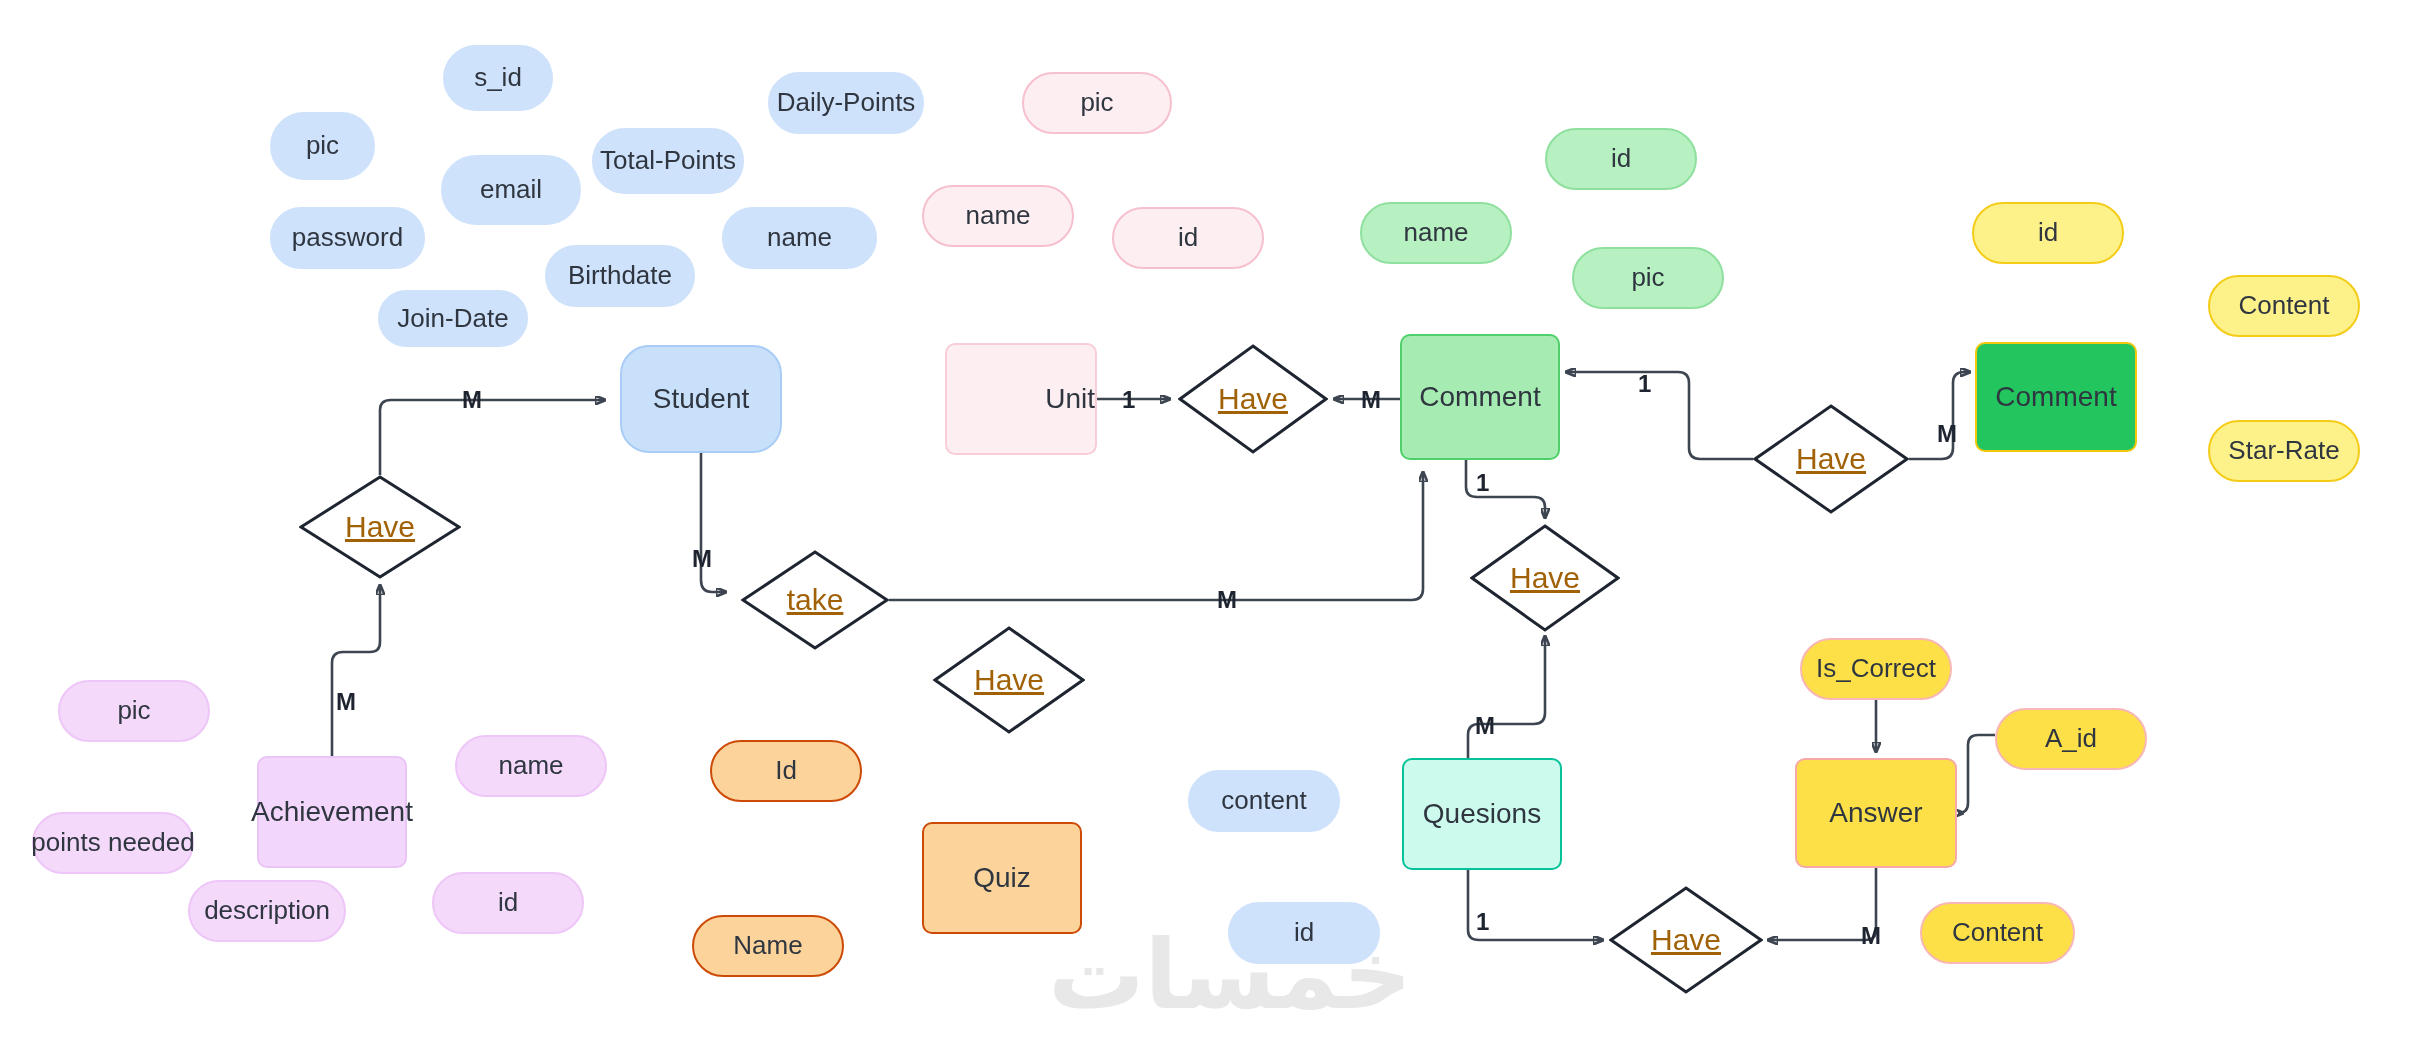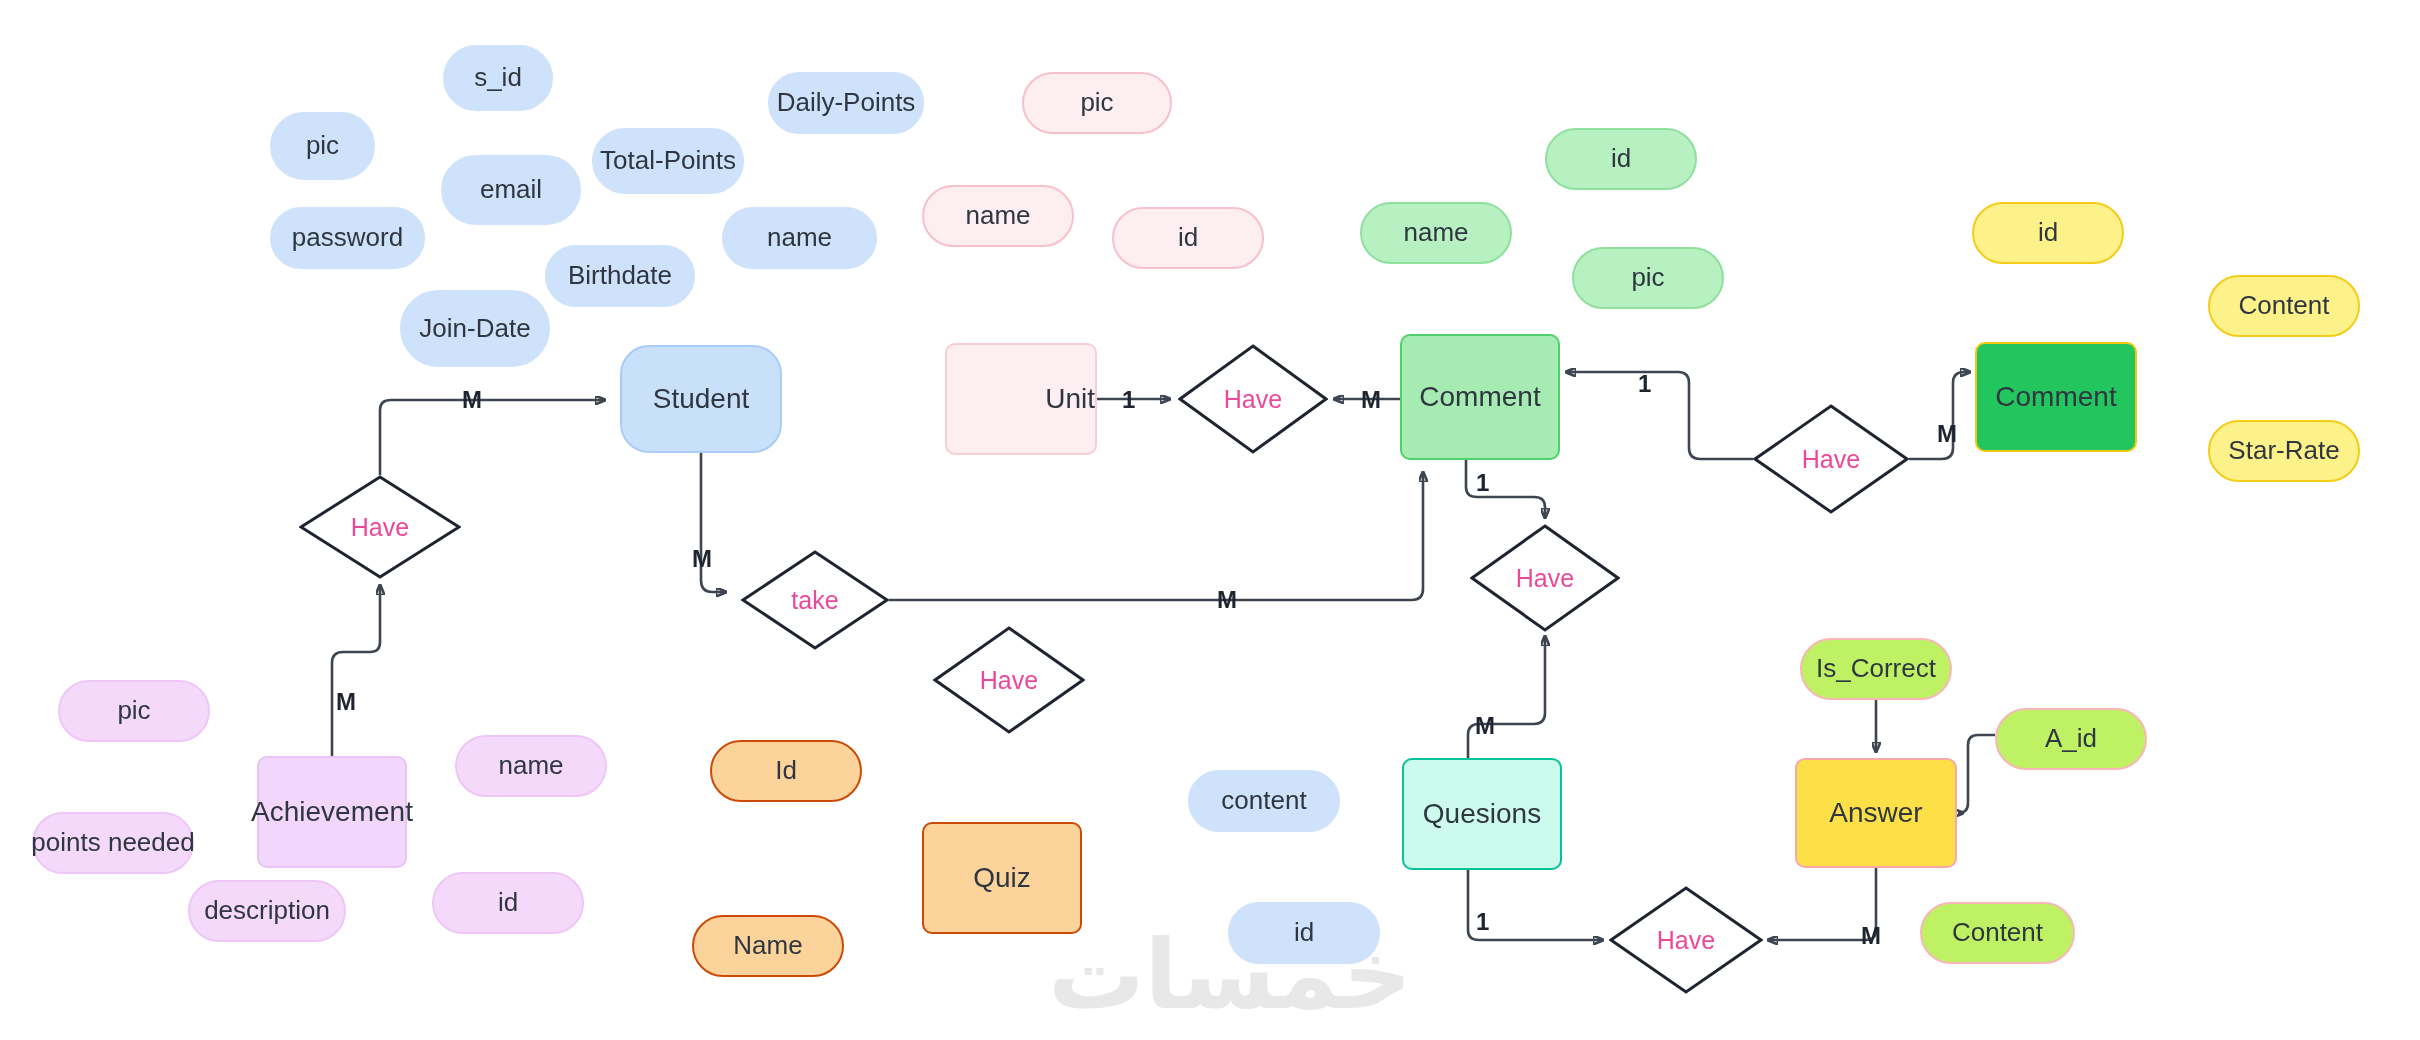--- a/index.html
+++ b/index.html
@@ -81,22 +81,23 @@
   }
   .rel .diamond-shape {
     position: absolute;
     left: 0; top: 0;
     width: 100%;
     height: 100%;
   }
   .rel .rel-label {
     position: relative;
     z-index: 2;
-    font-size: 25px;
-    color: #ec4899;
+    font-size: 30px;
+    color: #a16207;
+    text-decoration: underline;
   }
   
   .card {
     position: absolute;
     font-size: 24px;
     font-weight: bold;
     color: #1f2530;
     font-family: "Liberation Sans", sans-serif;
     line-height: 1;
   }
@@ -106,21 +107,21 @@
   .c-pink   { background:#fdeef1; border-color:#f6c0ce; }
   .c-pink-e { background:#fdeef1; border-color:#f8cdd7;justify-content:flex-end; }
   .c-green  { background:#b7f0c1; border-color:#8fe09f; }
   .c-green-e{ background:#a6ebb2; border-color:#4fd06b; }
   .c-yellow { background:#fdf28a; border-color:#f4cc18; }
   .c-yellow-e{ background:#22c55e; border-color:#f2c80f; }
   .c-purple { background:#f4d9fb; border-color:#eec6f7; }
   .c-purple-e{ background:#f2d6fb; border-color:#e9c4f6; }
   .c-orange { background:#fcd49b; border-color:#cc4a06; }
   .c-orange-e{ background:#fcd49b; border-color:#cc4a06; }
-  .c-red    { background:#bef264; border-color:#f9b6b6; }
+  .c-red    { background:#fde047; border-color:#f9b6b6; }
   .c-red-e  { background:#fde047; border-color:#f7a8a8; }
   .c-teal-e { background:#ccfbee; border-color:#06c29a; }
 </style>
 </head>
 <body>
 
 <div id="canvas">
 
   <div id="watermark">خمسات</div>
 
@@ -191,21 +192,21 @@
     </div>
   <div class="node attr c-blue" style="left:270px;top:207px;width:155px;height:62px;">
     <span>password</span>
     </div>
   <div class="node attr c-blue" style="left:545px;top:245px;width:150px;height:62px;">
     <span>Birthdate</span>
     </div>
   <div class="node attr c-blue" style="left:722px;top:207px;width:155px;height:62px;">
     <span>name</span>
     </div>
-  <div class="node attr c-blue" style="left:400px;top:290px;width:150px;height:77px;">
+  <div class="node attr c-blue" style="left:378px;top:290px;width:150px;height:57px;">
     <span>Join-Date</span>
     </div>
 
   <div class="node attr c-pink" style="left:1022px;top:72px;width:150px;height:62px;">
     <span>pic</span>
     </div>
   <div class="node attr c-pink" style="left:922px;top:185px;width:152px;height:62px;">
     <span>name</span>
     </div>
   <div class="node attr c-pink" style="left:1112px;top:207px;width:152px;height:62px;">

